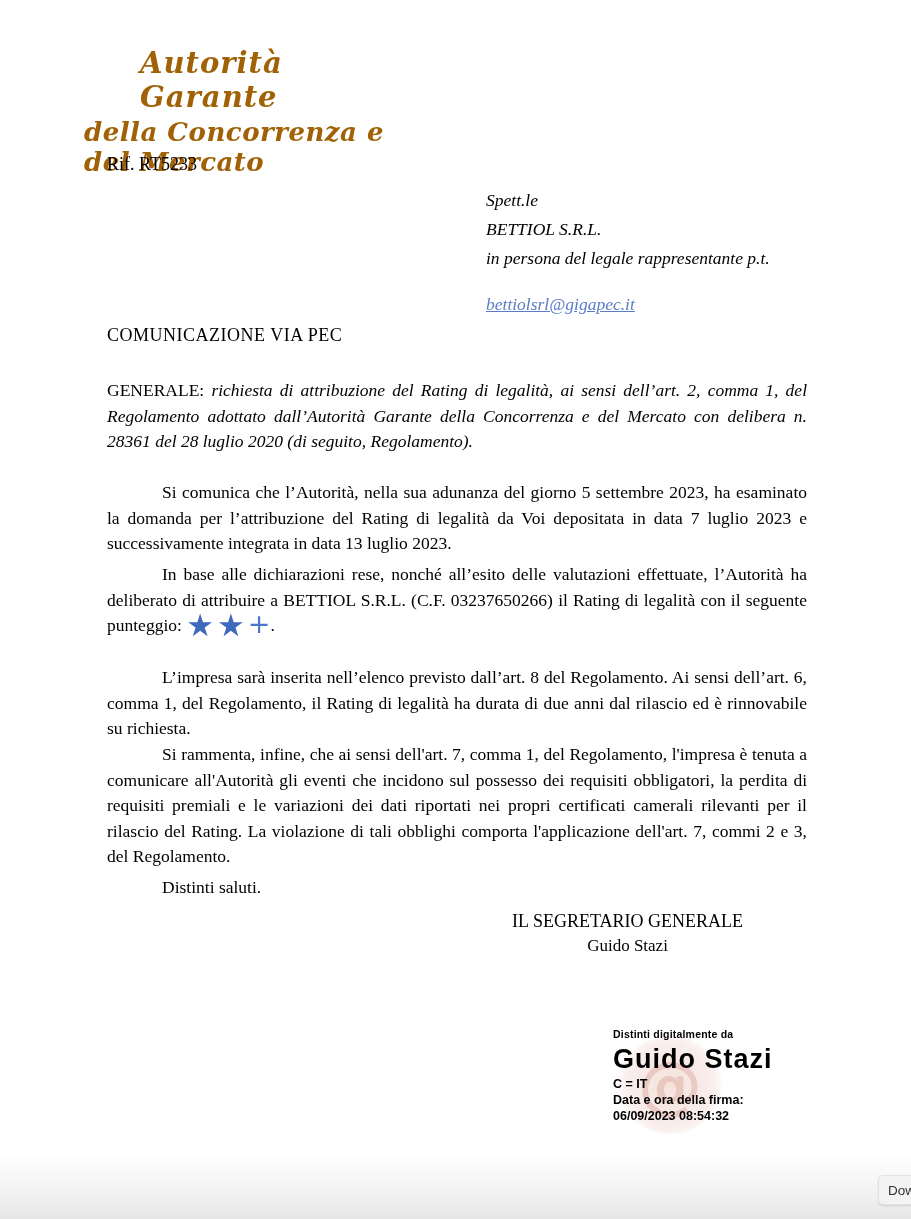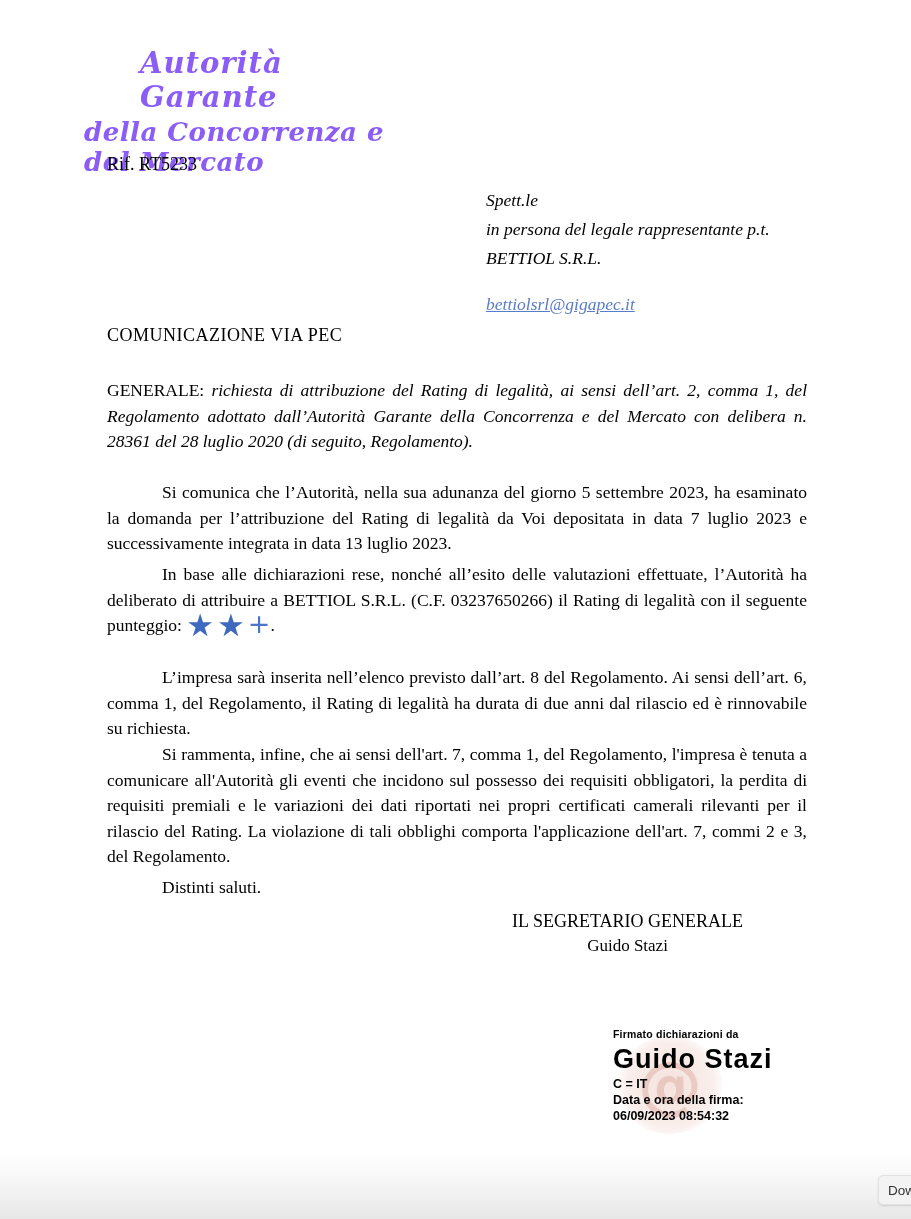--- a/index.html
+++ b/index.html
@@ -4,21 +4,21 @@
 <style>
   html,body{margin:0;padding:0;}
   body{
     width:911px;height:1219px;position:relative;overflow:hidden;
     background:#ffffff;color:#000;
     font-family:"Liberation Serif", serif;
   }
   .abs{position:absolute;}
 
   
-  .logo{left:84px;top:46px;width:340px;color:#8b5cf6;
+  .logo{left:84px;top:46px;width:340px;color:#a16207;
         font-family:"DejaVu Serif", serif;font-style:italic;font-weight:bold;}
   .logo-line1{font-size:29px;margin-left:56px;letter-spacing:1px;}
   .logo-line2{font-size:26px;margin-top:3px;letter-spacing:0.5px;}
 
   
   .rif{left:107px;top:154px;font-size:18px;}
 
   
   .recipient{left:486px;top:186px;font-style:italic;font-size:17.5px;line-height:29px;}
   .recipient .email{color:#5b7dc7;text-decoration:underline;display:inline-block;margin-top:17px;}
@@ -80,22 +80,22 @@
 
 <div class="abs logo">
   <div class="logo-line1">Autorità Garante</div>
   <div class="logo-line2">della Concorrenza e del Mercato</div>
 </div>
 
 <div class="abs rif">Rif. RT5233</div>
 
 <div class="abs recipient">
   <div>Spett.le</div>
+  <div>BETTIOL S.R.L.</div>
   <div>in persona del legale rappresentante p.t.</div>
-  <div>BETTIOL S.R.L.</div>
   <a class="email" href="#">bettiolsrl@gigapec.it</a>
 </div>
 
 <div class="abs heading">COMUNICAZIONE VIA PEC</div>
 
 <div class="abs subject">
   <span class="oggetto-label">GENERALE:</span><span> richiesta di attribuzione del Rating di legalità, ai sensi dell’art. 2, comma 1, del Regolamento adottato dall’Autorità Garante della Concorrenza e del Mercato con delibera n. 28361 del 28 luglio 2020 (di seguito, Regolamento).</span>
 </div>
 
 <div class="abs para para1">Si comunica che l’Autorità, nella sua adunanza del giorno 5 settembre 2023, ha esaminato la domanda per l’attribuzione del Rating di legalità da Voi depositata in data 7 luglio 2023 e successivamente integrata in data  13 luglio 2023.</div>
@@ -113,21 +113,21 @@
 <div class="abs signer">
   <div class="signer-title">IL SEGRETARIO GENERALE</div>
   <div class="signer-name">Guido Stazi</div>
 </div>
 
 <div class="abs seal">
   <span class="seal-at">@</span>
 </div>
 
 <div class="abs digsig">
-  <div class="digsig-small">Firmato dichiarazioni da</div>
+  <div class="digsig-small">Distinti digitalmente da</div>
   <div class="digsig-name">Guido Stazi</div>
   <div class="digsig-meta">C = IT</div>
   <div class="digsig-meta">Data e ora della firma:</div>
   <div class="digsig-meta">06/09/2023 08:54:32</div>
 </div>
 
 <div class="abs bottom-fade"></div>
 
 <div class="abs download-btn">
   <span>Dow</span>

